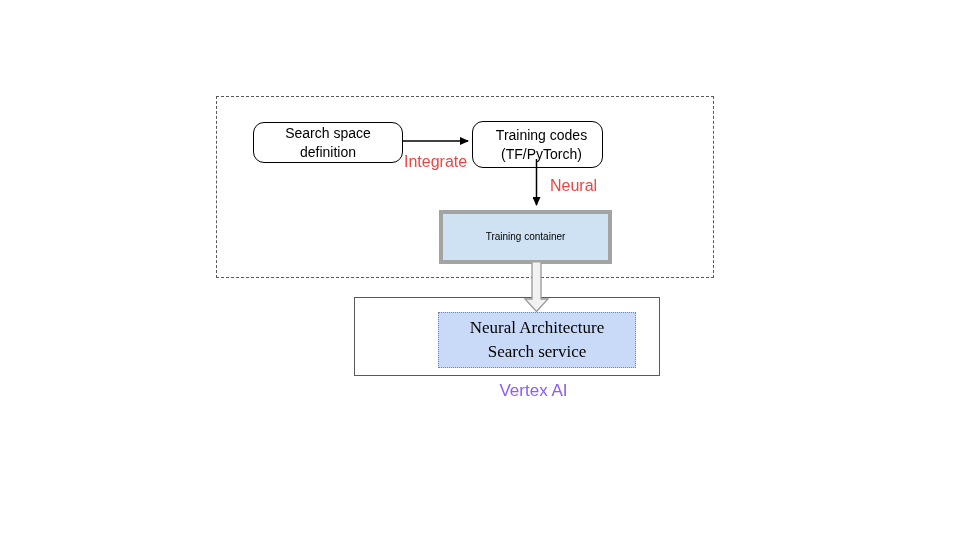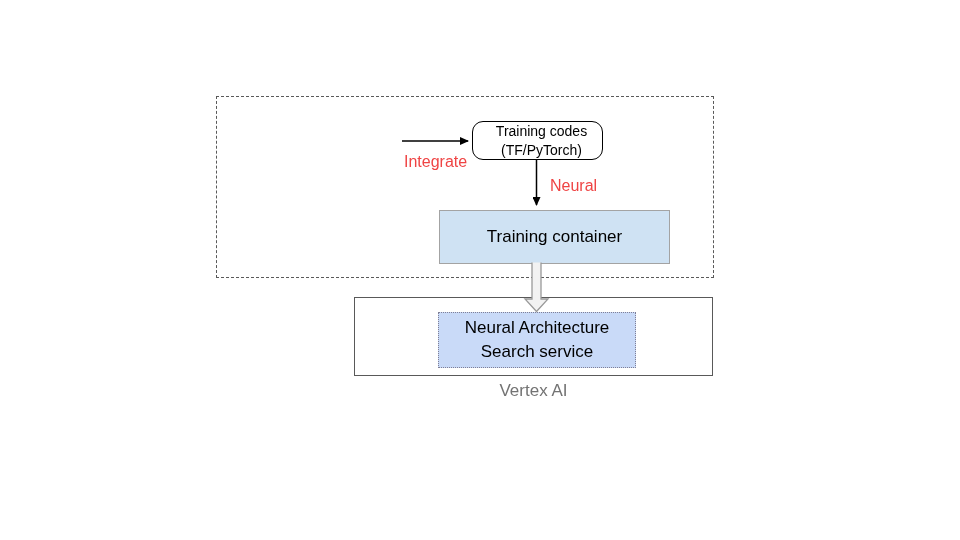--- a/index.html
+++ b/index.html
@@ -18,48 +18,49 @@
   .dev-box {
     position: absolute;
     left: 216px; top: 96px;
     width: 498px; height: 182px;
     border: 1px dashed #595959;
     background: transparent;
   }
   .vertex-box {
     position: absolute;
     left: 354px; top: 297px;
-    width: 359px; height: 79px;
+    width: 306px; height: 79px;
     border: 1.5px solid #595959;
     background: #ffffff;
+    font-family: Liberation Serif, serif;
   }
 
   
   .node {
     position: absolute;
     display: flex;
     align-items: center;
     justify-content: center;
     text-align: center;
     white-space: pre-line;
     line-height: 1.32;
   }
   .rounded-node {
     background: #ffffff;
     border: 1.5px solid #000000;
     border-radius: 11px;
     font-size: 14px;
   }
   .search-space-node { left: 36px; top: 25px; width: 150px; height: 41px; }
-  .training-codes-node { left: 255px; top: 24px; width: 131px; height: 39px; padding-left: 8px; }
+  .training-codes-node { left: 255px; top: 24px; width: 131px; height: 47px; padding-left: 8px; }
   .training-container-node {
-    left: 222px; top: 113px; width: 231px; height: 54px;
+    left: 222px; top: 113px; width: 173px; height: 54px;
     background: #cfe2f3;
-    border: 1px solid #a3a3a3;
-    font-size: 17px;
+    border: 4px solid #a3a3a3;
+    font-size: 10px;
   }
   .nas-node {
     left: 83px; top: 14px; width: 198px; height: 56px;
     background: #c9daf8;
     border: 1.5px dotted #7f7f96;
     font-size: 17px;
     line-height: 1.4;
   }
 
   
@@ -71,38 +72,40 @@
   }
   .integrate-label { left: 187px; top: 56px; }
   .build-label { left: 333px; top: 80px; }
 
   .vertex-caption {
     position: absolute;
     left: 354px; top: 381px;
     width: 359px;
     text-align: center;
     font-size: 17px;
-    color: #737373;
+    color: #8b5cf6;
   }
 
   
   .connector-layer {
     position: absolute;
     left: 0; top: 0;
     width: 960px; height: 540px;
     pointer-events: none;
   }
 </style>
 </head>
 <body>
 
 <div class="canvas">
 
   <div class="dev-box">
 
+    <div class="node rounded-node search-space-node">Search space
+definition</div>
 
     <div class="node rounded-node training-codes-node">Training codes
 (TF/PyTorch)</div>
 
     <div class="edge-label integrate-label">Integrate</div>
 
     <div class="edge-label build-label">Neural</div>
 
     <div class="node training-container-node">Training container</div>
   </div>

